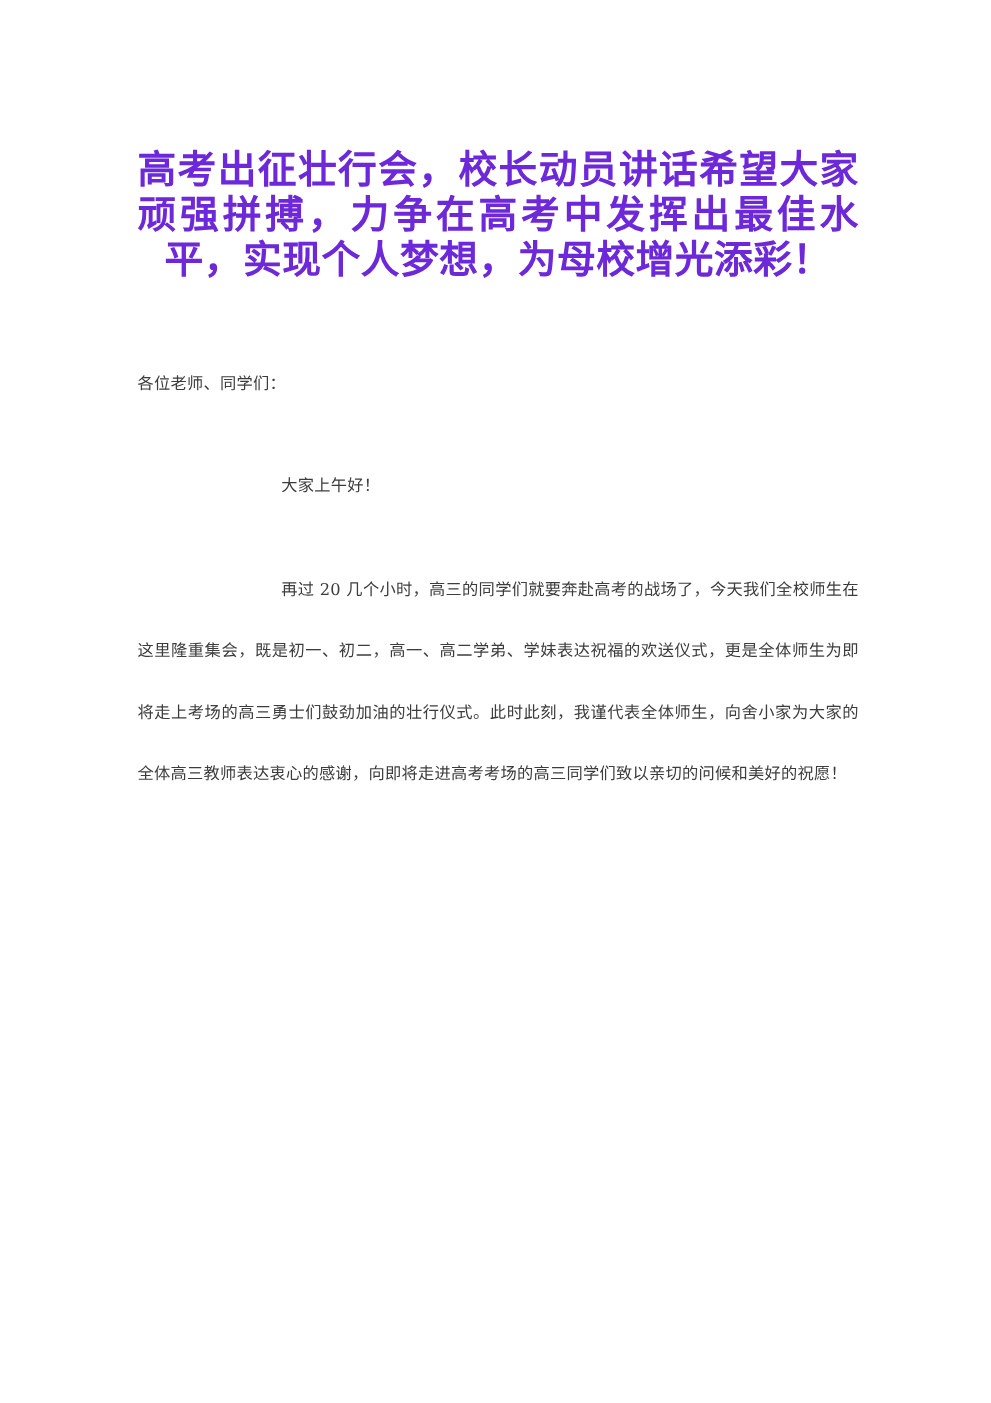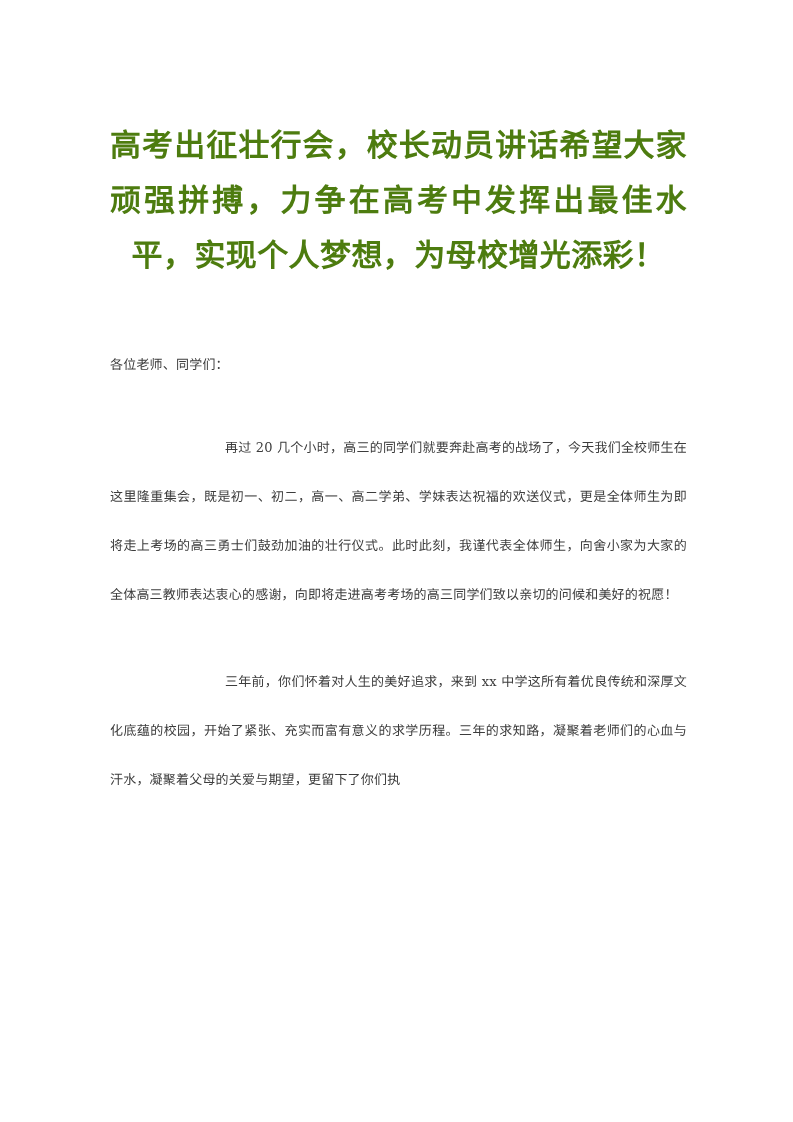--- a/index.html
+++ b/index.html
@@ -27,22 +27,22 @@
     width: 577px;
   }
 
   
   .doc-title {
     margin: 0;
     padding: 0;
     padding-top: 118px;
     font-size: 31px;
     font-weight: 700;
-    line-height: 55px;
-    color: #4d7c0f;
+    line-height: 36px;
+    color: #6d28d9;
     text-align: justify;
     text-align-last: center;
     letter-spacing: 0.4px;
     font-family: "DejaVu Serif", "Liberation Serif", serif;
   }
 
   
   .body-block {
     margin: 0;
     padding: 0;
@@ -84,20 +84,20 @@
 
 <div class="page">
   <div class="content">
 
     <h1 class="doc-title">高考出征壮行会，校长动员讲话希望大家顽强拼搏，力争在高考中发挥出最佳水平，实现个人梦想，为母校增光添彩！</h1>
 
     <div class="body-block">
 
       <p class="para para-salutation">各位老师、同学们：</p>
 
+      <p class="para para-greeting">大家上午好！</p>
 
       <p class="para para-body-1">再过 20 几个小时，高三的同学们就要奔赴高考的战场了，今天我们全校师生在这里隆重集会，既是初一、初二，高一、高二学弟、学妹表达祝福的欢送仪式，更是全体师生为即将走上考场的高三勇士们鼓劲加油的壮行仪式。此时此刻，我谨代表全体师生，向舍小家为大家的全体高三教师表达衷心的感谢，向即将走进高考考场的高三同学们致以亲切的问候和美好的祝愿！</p>
 
-      <p class="para para-body-2">三年前，你们怀着对人生的美好追求，来到 xx 中学这所有着优良传统和深厚文化底蕴的校园，开始了紧张、充实而富有意义的求学历程。三年的求知路，凝聚着老师们的心血与汗水，凝聚着父母的关爱与期望，更留下了你们执</p>
 
     </div>
   </div>
 </div>
 
 </body></html>

